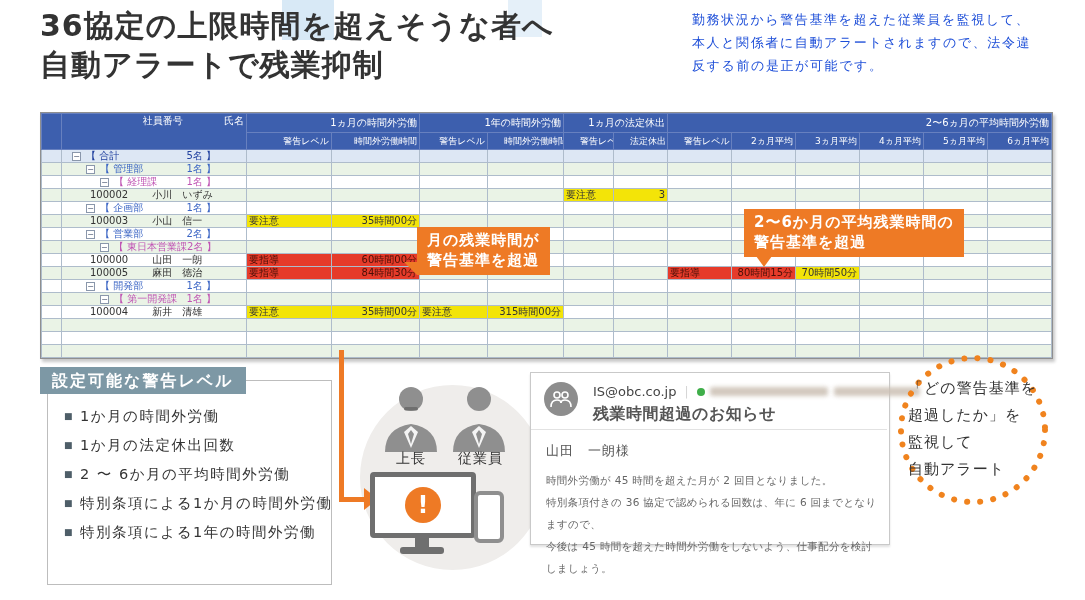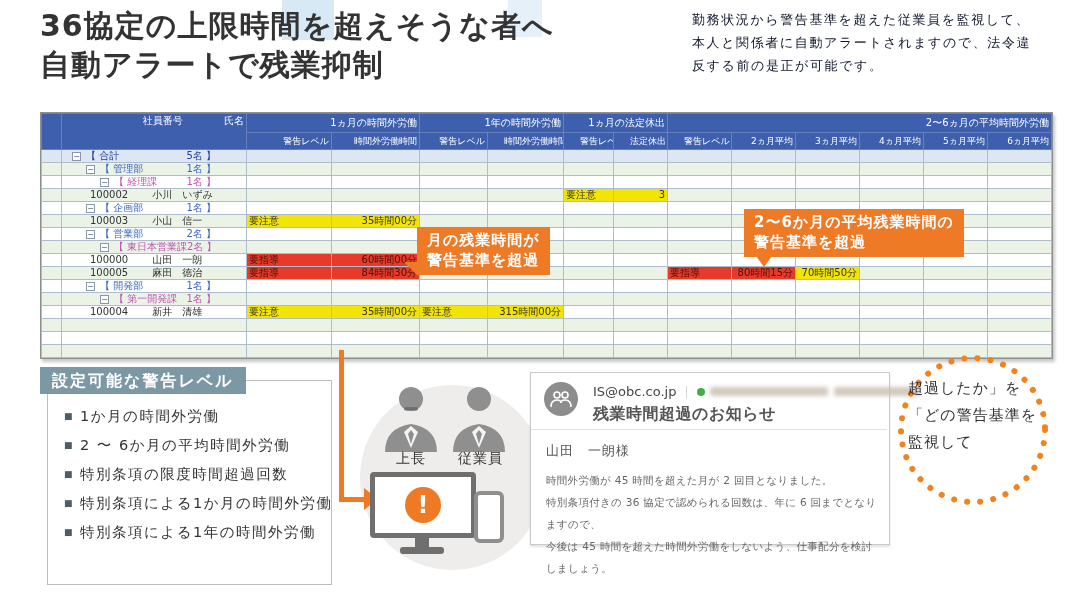--- a/index.html
+++ b/index.html
@@ -8,21 +8,21 @@
     font-family:"DejaVu Sans","Liberation Sans",sans-serif;color:#333;
   }
   .abs{position:absolute;}
 
   
   .page-title{left:40px;top:6px;font-size:30px;font-weight:bold;color:#333;
     line-height:39px;letter-spacing:1px;z-index:2;}
   .title-hl{background:rgba(168,206,235,.45);z-index:1;}
   .hl1{left:282px;top:0;width:52px;height:40px;}
   .hl2{left:508px;top:0;width:34px;height:37px;background:rgba(168,206,235,.3);}
-  .page-desc{left:692px;top:8px;width:390px;font-size:13px;color:#0f172a;
+  .page-desc{left:692px;top:8px;width:390px;font-size:13px;color:#1d4ed8;
     line-height:23px;letter-spacing:1.6px;z-index:2;}
 
   
   .grid-wrap{left:40px;top:112px;z-index:2;border:1px solid #8f8f8f;
     box-shadow:2px 3px 3px rgba(0,0,0,.22);background:#fff;}
   table.grid{border-collapse:collapse;table-layout:fixed;width:1010px;}
   table.grid th,table.grid td{border:1px solid #aebccb;padding:0 2px;font-size:10px;
     overflow:hidden;white-space:nowrap;font-weight:normal;}
   table.grid thead th{background:#3d5fae;color:#fff;border-color:#6780bf;text-align:right;}
   th.sel-h{background:#2b479c;}
@@ -522,22 +522,22 @@
 <div class="abs callout co2">
   <div>2〜6か月の平均残業時間の</div>
   <div>警告基準を超過</div>
   <div class="ptr"></div>
 </div>
 
 <div class="abs wl-box"></div>
 <div class="abs wl-head">設定可能な警告レベル</div>
 <div class="abs wl-list">
   <div class="wl-item"><span class="bullet">■</span><span>1か月の時間外労働</span></div>
+  <div class="wl-item"><span class="bullet">■</span><span>1か月の法定休出回数</span></div>
   <div class="wl-item"><span class="bullet">■</span><span>2 〜 6か月の平均時間外労働</span></div>
-  <div class="wl-item"><span class="bullet">■</span><span>特別条項の限度時間超過回数</span></div>
   <div class="wl-item"><span class="bullet">■</span><span>特別条項による1か月の時間外労働</span></div>
   <div class="wl-item"><span class="bullet">■</span><span>特別条項による1年の時間外労働</span></div>
 </div>
 
 <div class="abs arrow-v"></div>
 <div class="abs arrow-h"></div>
 <div class="abs arrow-head"></div>
 
 <div class="abs ill-circle"></div>
 <svg class="abs person" style="left:380px;top:382px" width="62" height="70" viewBox="0 0 60 70">
@@ -585,16 +585,17 @@
     <div>時間外労働が 45 時間を超えた月が 2 回目となりました。</div>
     <div>特別条項付きの 36 協定で認められる回数は、年に 6 回までとなりますので、</div>
     <div>今後は 45 時間を超えた時間外労働をしないよう、仕事配分を検討しましょう。</div>
   </div>
 </div>
 
 <svg class="abs note-svg" width="160" height="160" viewBox="0 0 160 160">
   <circle cx="80" cy="80" r="72" fill="none" stroke="#f0831e" stroke-width="6" stroke-linecap="round" stroke-dasharray="0.1 13.1"></circle>
 </svg>
 <div class="abs note-text">
+  <div>「どの警告基準を</div>
   <div>超過したか」を</div>
-  <div>「どの警告基準を</div>
   <div>監視して</div>
+  <div>自動アラート</div>
 </div>
 
 </body></html>

